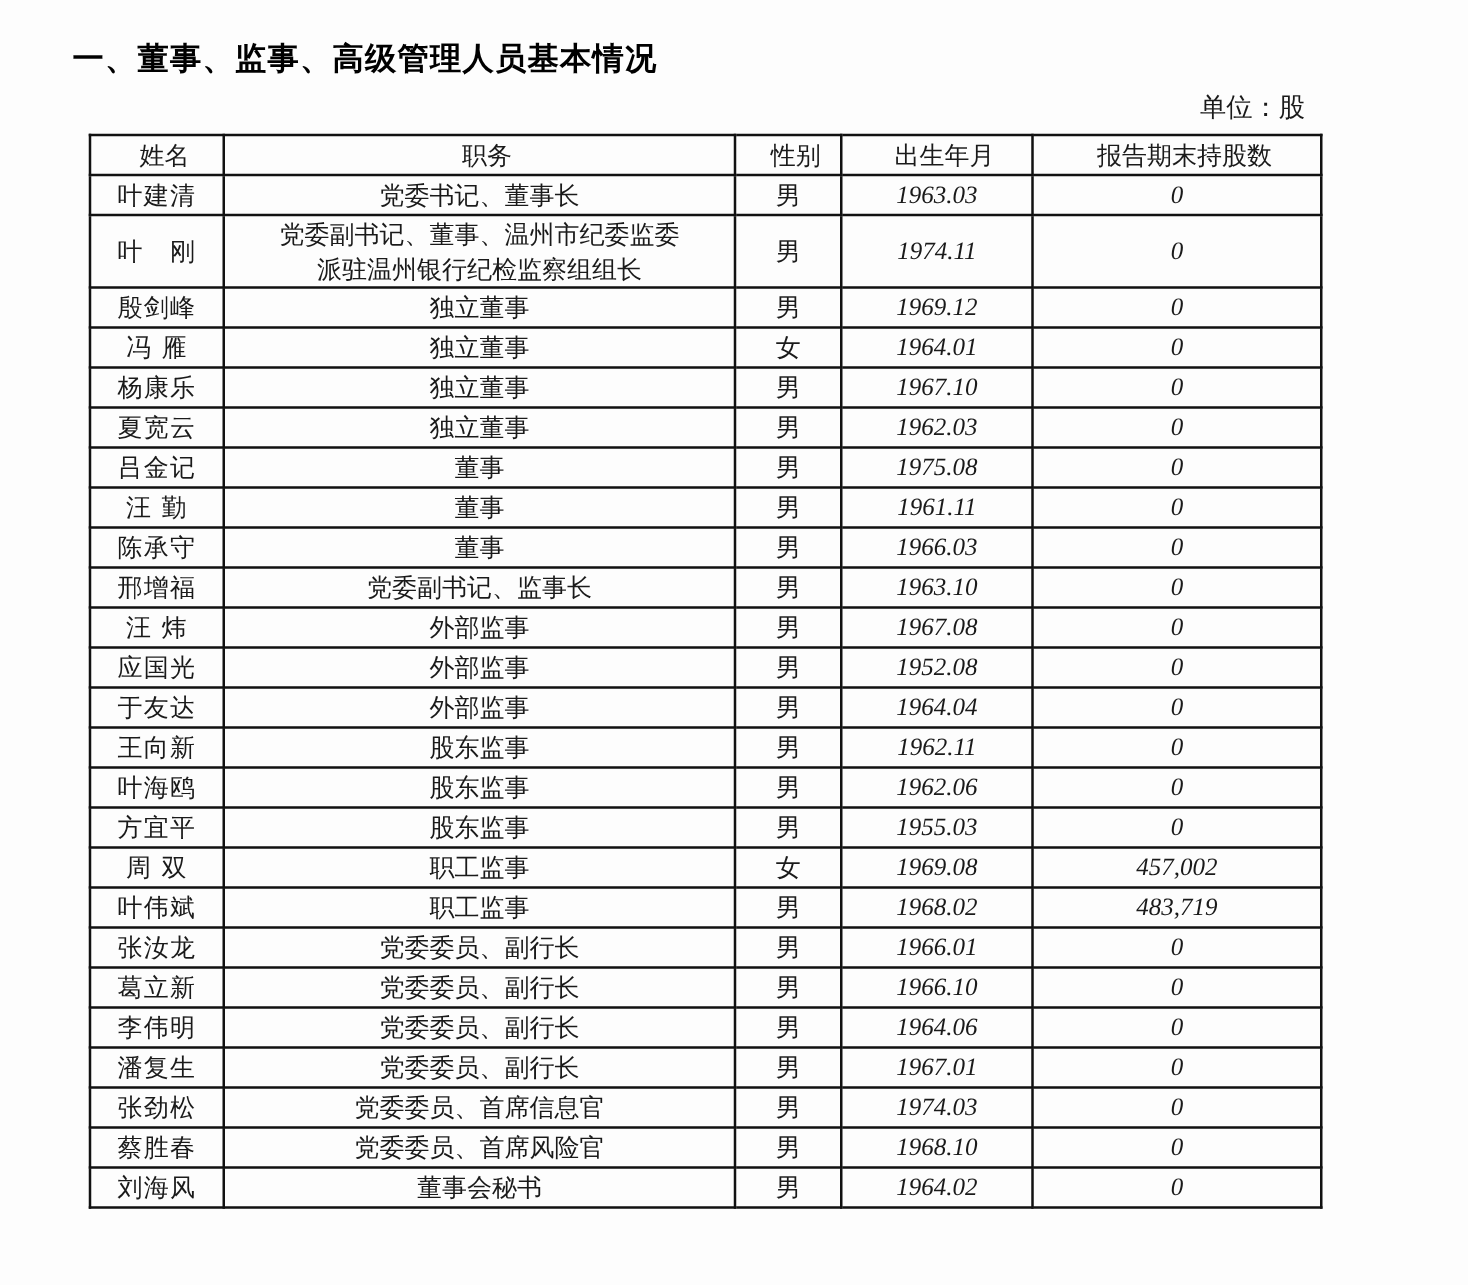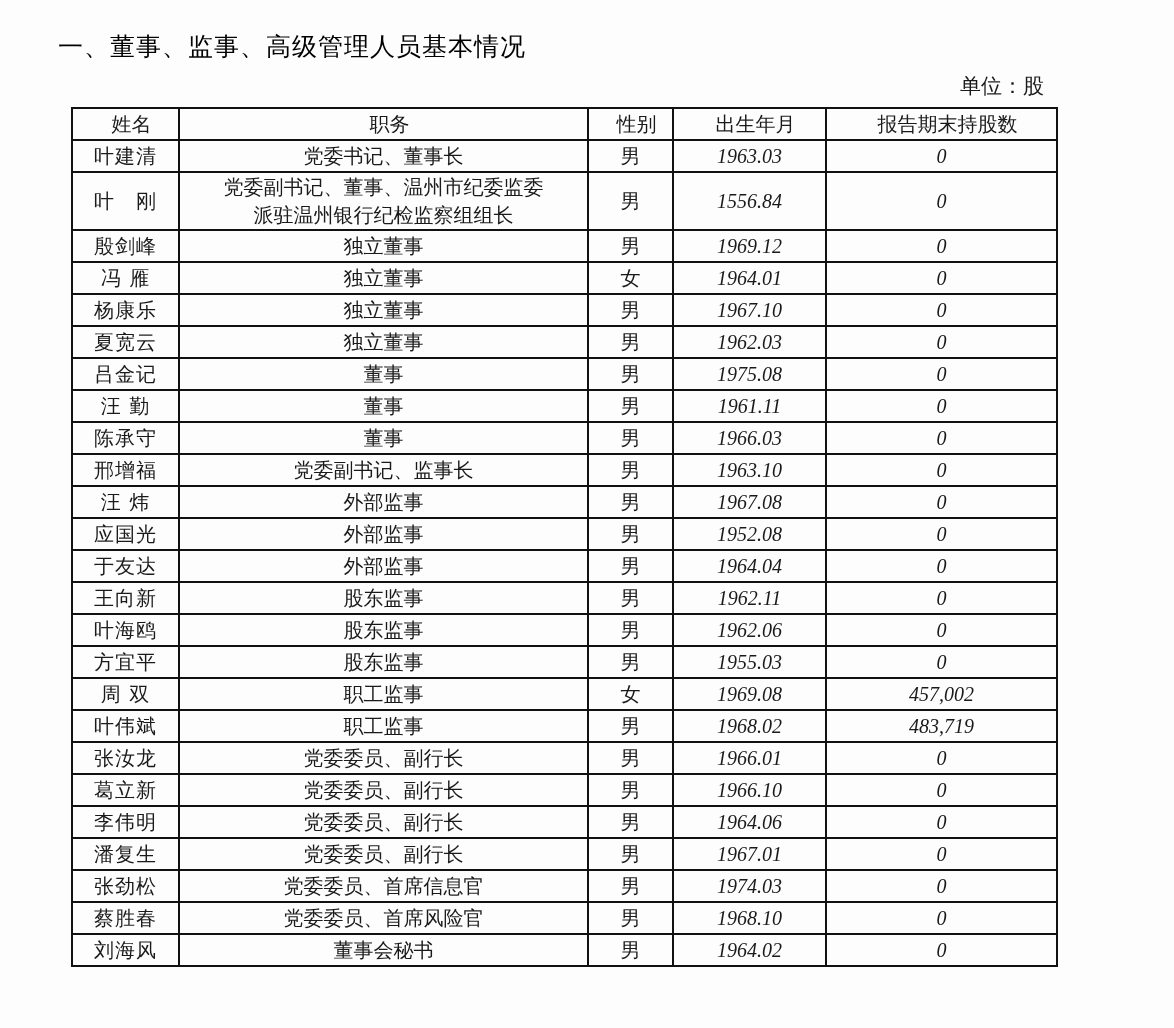--- a/index.html
+++ b/index.html
@@ -1,18 +1,18 @@
 <!DOCTYPE html>
 <html><head>
 <meta charset="utf-8">
 <style>
   html, body { margin: 0; padding: 0; background: #fdfdfd; }
   body { width: 1174px; height: 1028px; position: relative; overflow: hidden;
          font-family: "DejaVu Serif", "Liberation Serif", serif; color: #1a1a1a; }
-  .title { position: absolute; left: 58px; top: 30px; font-size: 25px; font-weight: normal;
+  .title { position: absolute; left: 58px; top: 30px; font-size: 25px; font-weight: bold;
            letter-spacing: 1px; font-family: "DejaVu Sans", "Liberation Sans", sans-serif; color: #000; }
   .unit { position: absolute; right: 130px; top: 72px; font-size: 21px; }
   table.grid { position: absolute; left: 71px; top: 107px; border-collapse: collapse; table-layout: fixed; }
   table.grid td, table.grid th { border: 2px solid #111; text-align: center; vertical-align: middle;
         font-size: 20px; font-weight: normal; padding: 0; line-height: 28px; height: 30px; overflow: hidden; }
   table.grid th { height: 30px; padding-left: 12px; }
   td.pos2 { line-height: 28px; height: 62px; }
   td.name { letter-spacing: 1px; }
   td.num, td.date { font-family: "Liberation Serif", "DejaVu Serif", serif; font-size: 21px; font-style: italic; }
 </style>
@@ -47,21 +47,21 @@
         <td class="date">1963.03</td>
         <td class="num">0</td>
       </tr>
       <tr>
         <td class="name">叶　刚</td>
         <td class="pos2">
           <div>党委副书记、董事、温州市纪委监委</div>
           <div>派驻温州银行纪检监察组组长</div>
         </td>
         <td>男</td>
-        <td class="date">1556.84</td>
+        <td class="date">1974.11</td>
         <td class="num">0</td>
       </tr>
       <tr>
         <td class="name">殷剑峰</td>
         <td>独立董事</td>
         <td>男</td>
         <td class="date">1969.12</td>
         <td class="num">0</td>
       </tr>
       <tr>

